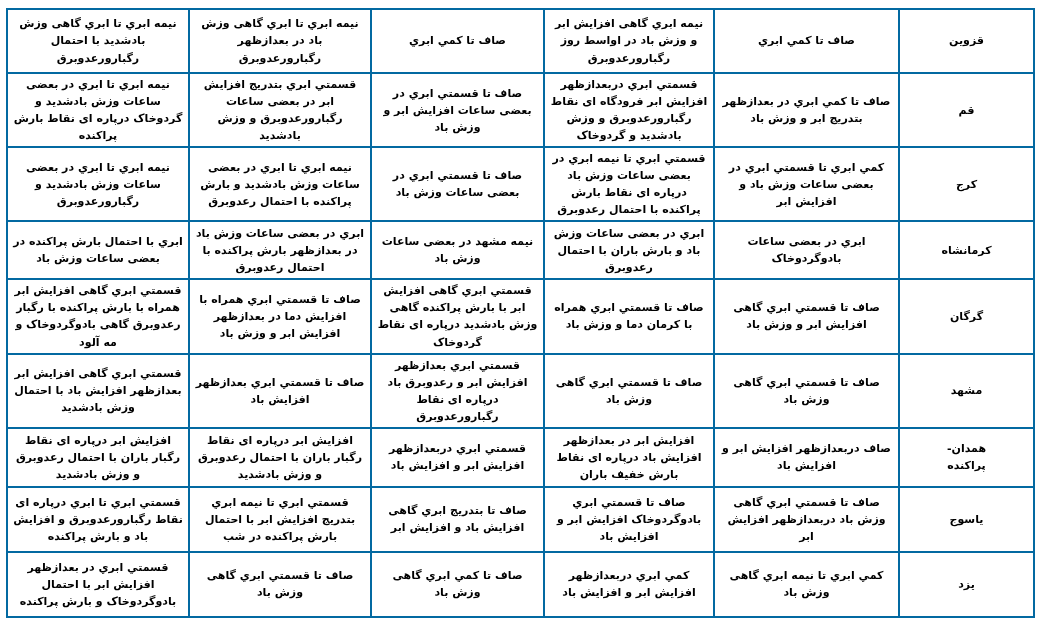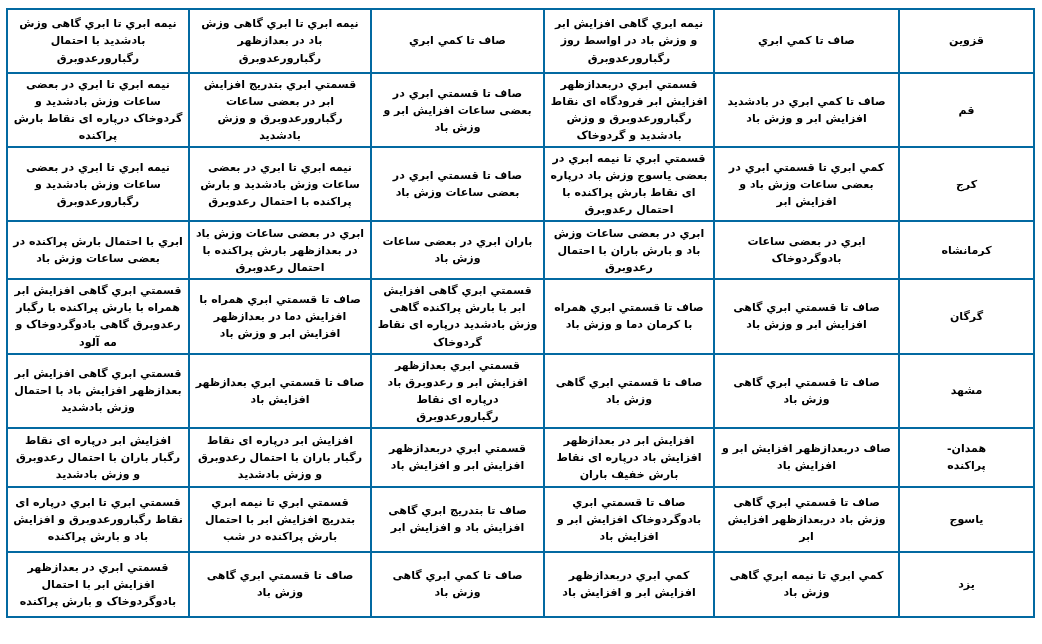--- a/index.html
+++ b/index.html
@@ -72,39 +72,39 @@
     <tr>
           <td class="city-cell">قزوین</td>
           <td class="forecast-cell">صاف تا كمي ابري</td>
           <td class="forecast-cell">نیمه ابري گاهی افزایش ابر و وزش باد در اواسط روز رگبارورعدوبرق</td>
           <td class="forecast-cell">صاف تا كمي ابري</td>
           <td class="forecast-cell">نیمه ابري تا ابري گاهی وزش باد در بعدازظهر رگبارورعدوبرق</td>
           <td class="forecast-cell">نیمه ابري تا ابري گاهی وزش بادشدید با احتمال رگبارورعدوبرق</td>
         </tr>
         <tr>
           <td class="city-cell">قم</td>
-          <td class="forecast-cell">صاف تا كمي ابري در بادشدید افزایش ابر و وزش باد</td>
+          <td class="forecast-cell">صاف تا كمي ابري در بعدازظهر بتدریج ابر و وزش باد</td>
           <td class="forecast-cell">قسمتي ابري دربعدازظهر افزایش ابر فرودگاه ای نقاط رگبارورعدوبرق و وزش بادشدید و گردوخاک</td>
           <td class="forecast-cell">صاف تا قسمتي ابري در بعضی ساعات افزایش ابر و وزش باد</td>
           <td class="forecast-cell">قسمتي ابري بتدریج افزایش ابر در بعضی ساعات رگبارورعدوبرق و وزش بادشدید</td>
           <td class="forecast-cell">نیمه ابري تا ابري در بعضی ساعات وزش بادشدید و گردوخاک درپاره ای نقاط بارش پراکنده</td>
         </tr>
         <tr>
           <td class="city-cell">کرج</td>
           <td class="forecast-cell">كمي ابري تا قسمتي ابري در بعضی ساعات وزش باد و افزایش ابر</td>
-          <td class="forecast-cell">قسمتي ابري تا نیمه ابري در بعضی یاسوج وزش باد درپاره ای نقاط بارش پراکنده با احتمال رعدوبرق</td>
+          <td class="forecast-cell">قسمتي ابري تا نیمه ابري در بعضی ساعات وزش باد درپاره ای نقاط بارش پراکنده با احتمال رعدوبرق</td>
           <td class="forecast-cell">صاف تا قسمتي ابري در بعضی ساعات وزش باد</td>
           <td class="forecast-cell">نیمه ابري تا ابري در بعضی ساعات وزش بادشدید و بارش پراکنده با احتمال رعدوبرق</td>
           <td class="forecast-cell">نیمه ابري تا ابري در بعضی ساعات وزش بادشدید و رگبارورعدوبرق</td>
         </tr>
         <tr>
           <td class="city-cell">کرمانشاه</td>
           <td class="forecast-cell">ابري در بعضی ساعات بادوگردوخاک</td>
           <td class="forecast-cell">ابري در بعضی ساعات وزش باد و بارش باران با احتمال رعدوبرق</td>
-          <td class="forecast-cell">باران ابري در بعضی ساعات وزش باد</td>
+          <td class="forecast-cell">نیمه مشهد در بعضی ساعات وزش باد</td>
           <td class="forecast-cell">ابري در بعضی ساعات وزش باد در بعدازظهر بارش پراکنده با احتمال رعدوبرق</td>
           <td class="forecast-cell">ابري با احتمال بارش پراکنده در بعضی ساعات وزش باد</td>
         </tr>
         <tr>
           <td class="city-cell">گرگان</td>
           <td class="forecast-cell">صاف تا قسمتي ابري گاهی افزایش ابر و وزش باد</td>
           <td class="forecast-cell">صاف تا قسمتي ابري همراه با کرمان دما و وزش باد</td>
           <td class="forecast-cell">قسمتي ابري گاهی افزایش ابر با بارش پراکنده گاهی وزش بادشدید درپاره ای نقاط گردوخاک</td>
           <td class="forecast-cell">صاف تا قسمتي ابري همراه با افزایش دما در بعدازظهر افزایش ابر و وزش باد</td>
           <td class="forecast-cell">قسمتي ابري گاهی افزایش ابر همراه با بارش پراکنده با رگبار رعدوبرق گاهی بادوگردوخاک و مه آلود</td>

